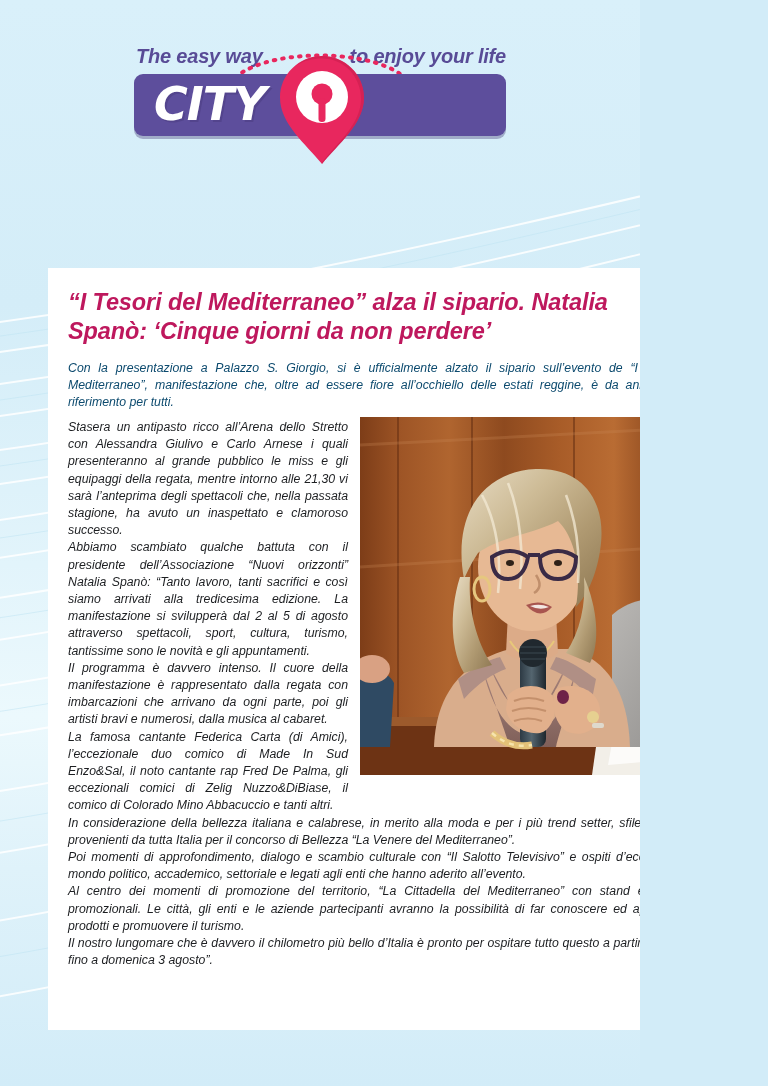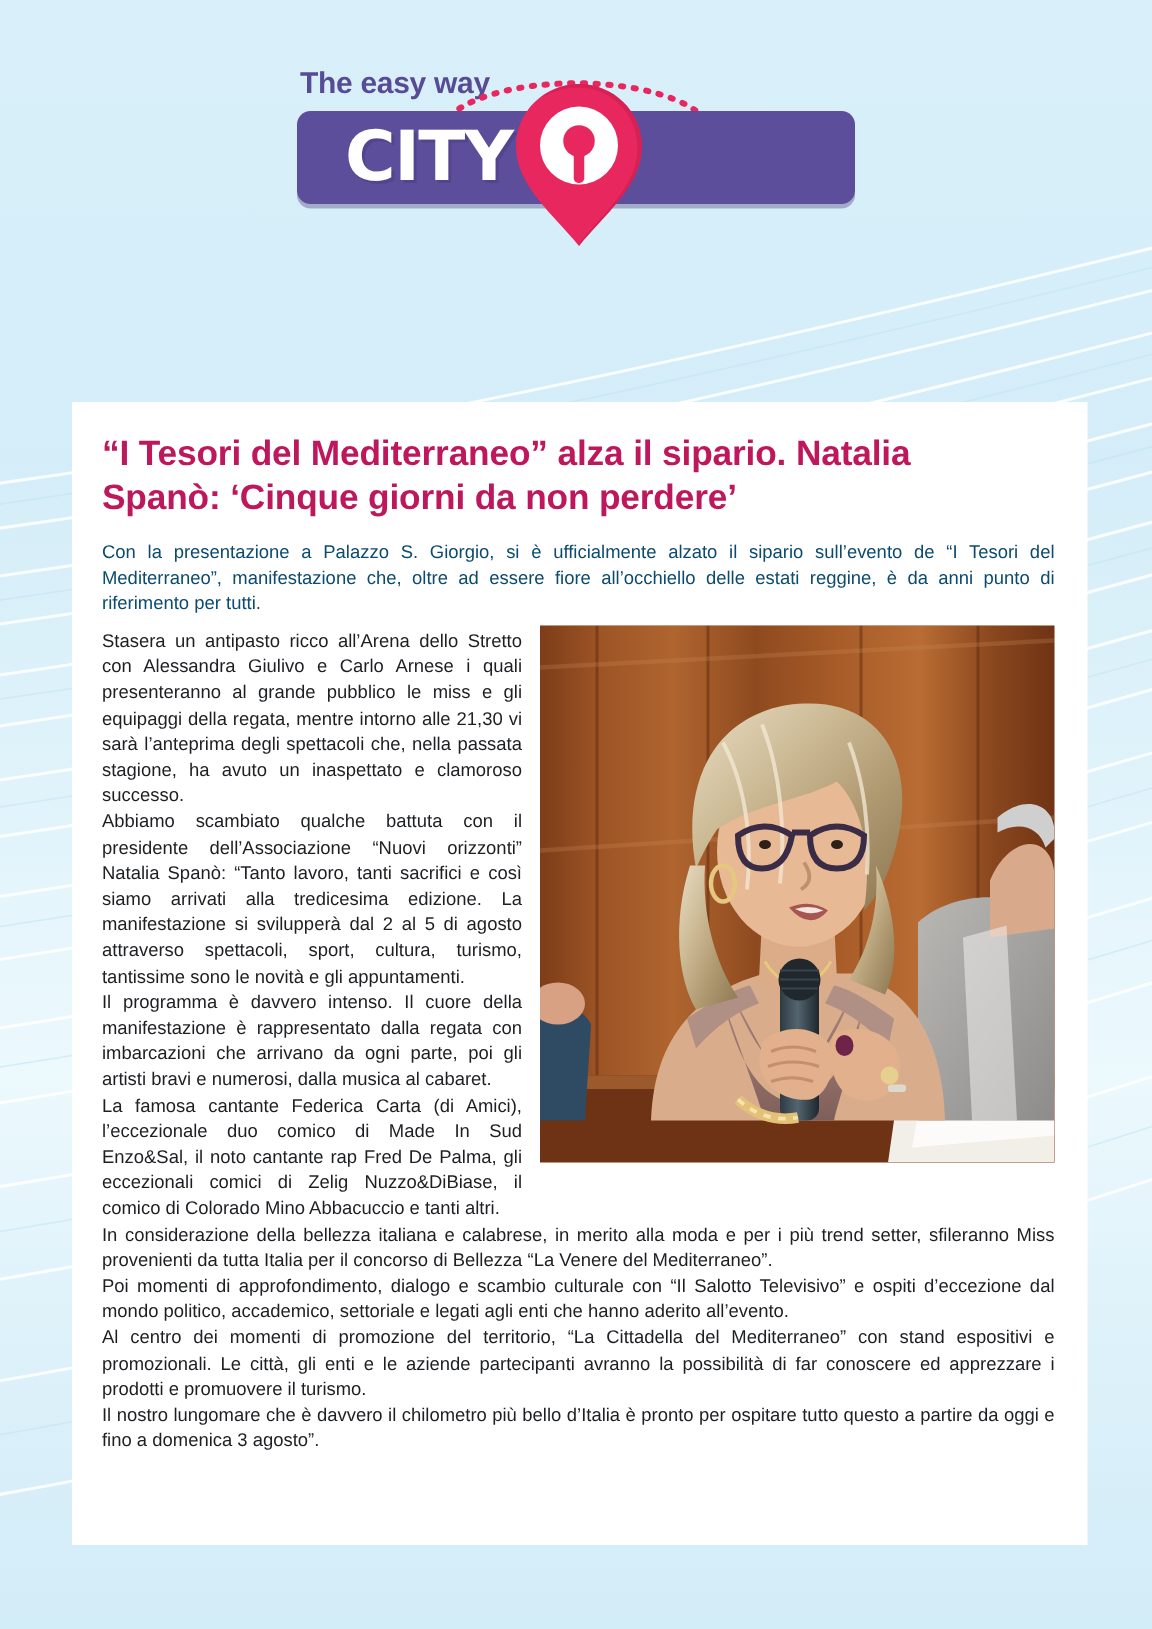--- a/index.html
+++ b/index.html
@@ -9,25 +9,26 @@
   body {
     width: 768px;
     height: 1086px;
     overflow: hidden;
     font-family: "Liberation Sans", sans-serif;
     background: #d2ecf8;
   }
 
   .page {
     position: relative;
-    width: 768px;
+    width: 640px;
     height: 1086px;
     overflow: hidden;
     background:
       linear-gradient(180deg, #d8eff9 0%, #d4edf8 30%, #dff3fb 55%, #e8f7fc 70%, #dff2fa 85%, #d4edf8 100%);
+    font-style: italic;
   }
 
   
   .bg-swoosh {
     position: absolute;
     inset: 0;
     pointer-events: none;
   }
   .bg-swoosh svg { display: block; width: 768px; height: 1086px; }
 
@@ -80,21 +81,20 @@
     position: absolute;
     top: 38px;
     height: 62px;
     line-height: 60px;
     font-size: 46px;
     font-weight: bold;
     color: #ffffff;
     letter-spacing: -1px;
     text-shadow: 2px 2px 0 rgba(70,58,125,0.45);
     font-family: "DejaVu Sans", sans-serif;
-    margin-left: 12px;
   }
   .text-city { left: 20px; }
   .text-now  { right: 14px; }
 
   .pin {
     position: absolute;
     left: 144px;
     top: 18px;
     width: 88px;
     height: 112px;
@@ -214,20 +214,21 @@
         <path d="M-60 966 C 180 931, 430 861, 830 731"></path>
       </g>
     </svg>
   </div>
 
   <div class="logo-wrap">
     <div class="logo">
 
       <div class="tagline-left">The easy way</div>
 
+      <div class="tagline-right">to enjoy your life</div>
 
       <div class="dots-arc">
         <svg viewBox="0 0 184 46" xmlns="http://www.w3.org/2000/svg">
           <path d="M2 44 C 26 6, 158 6, 182 44" fill="none" stroke="#e8275e" stroke-width="4" stroke-linecap="round" stroke-dasharray="1.5 7"></path>
         </svg>
       </div>
 
       <div class="badge badge-city"></div>
       <div class="badge badge-now"></div>
 

